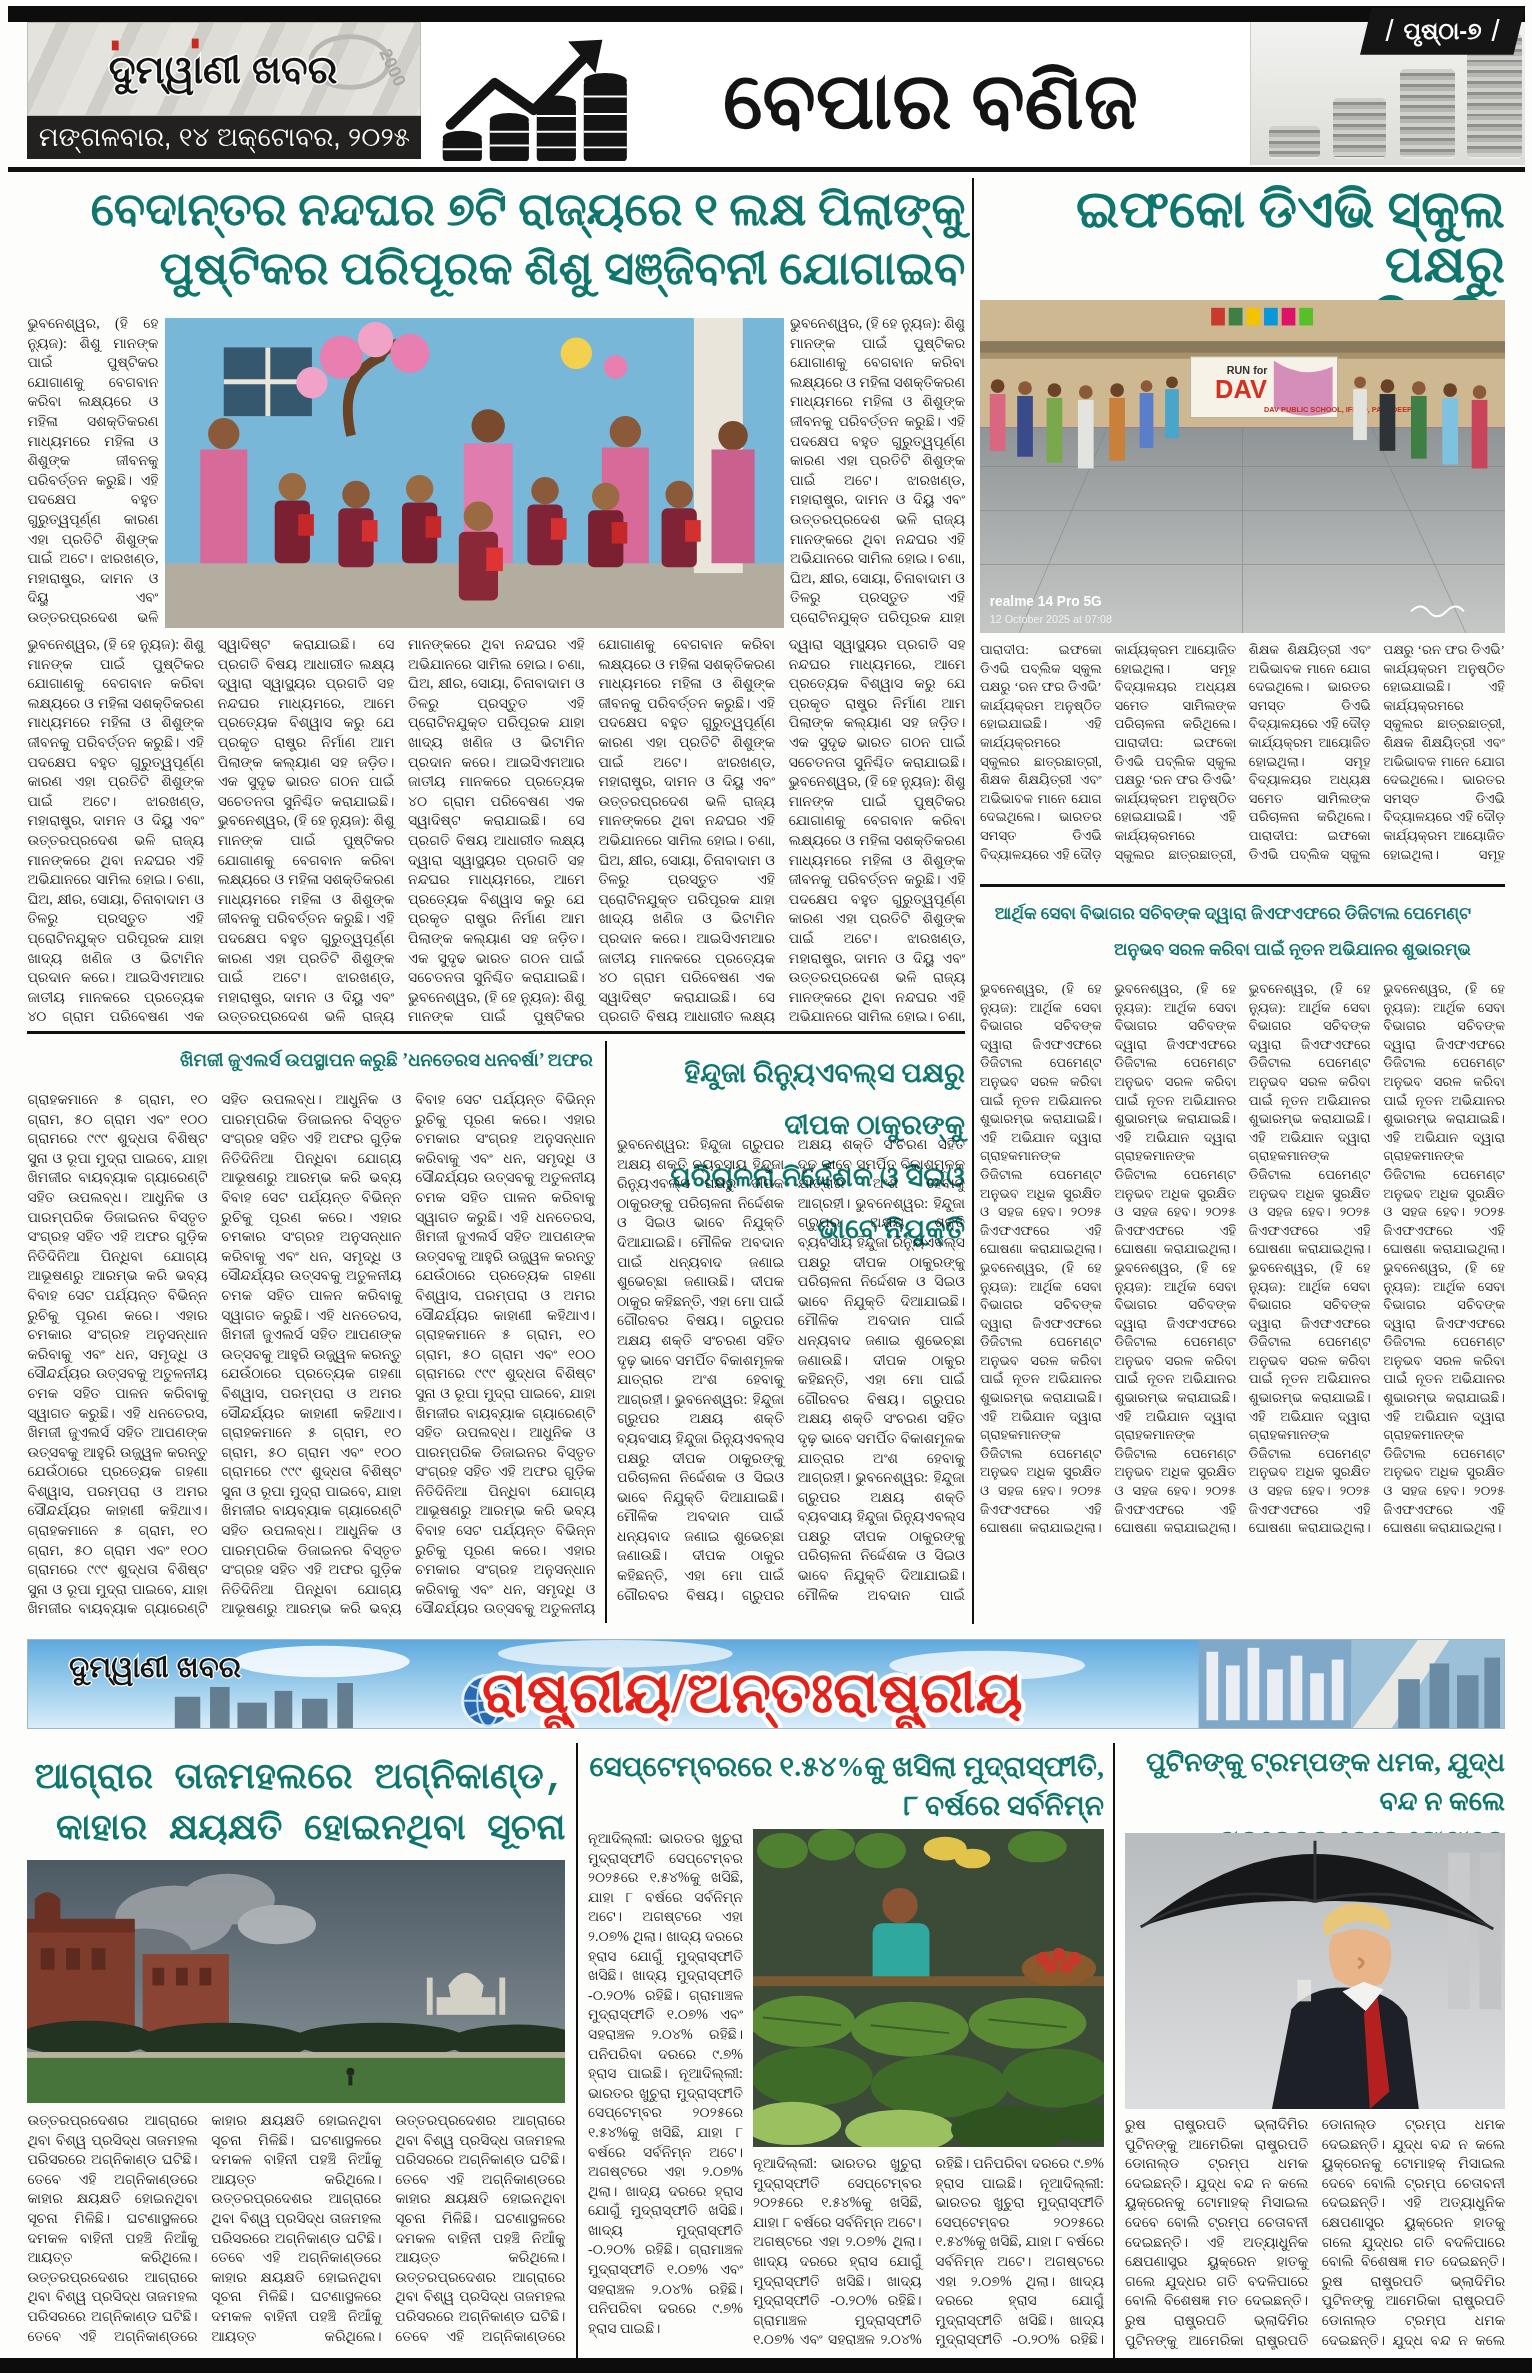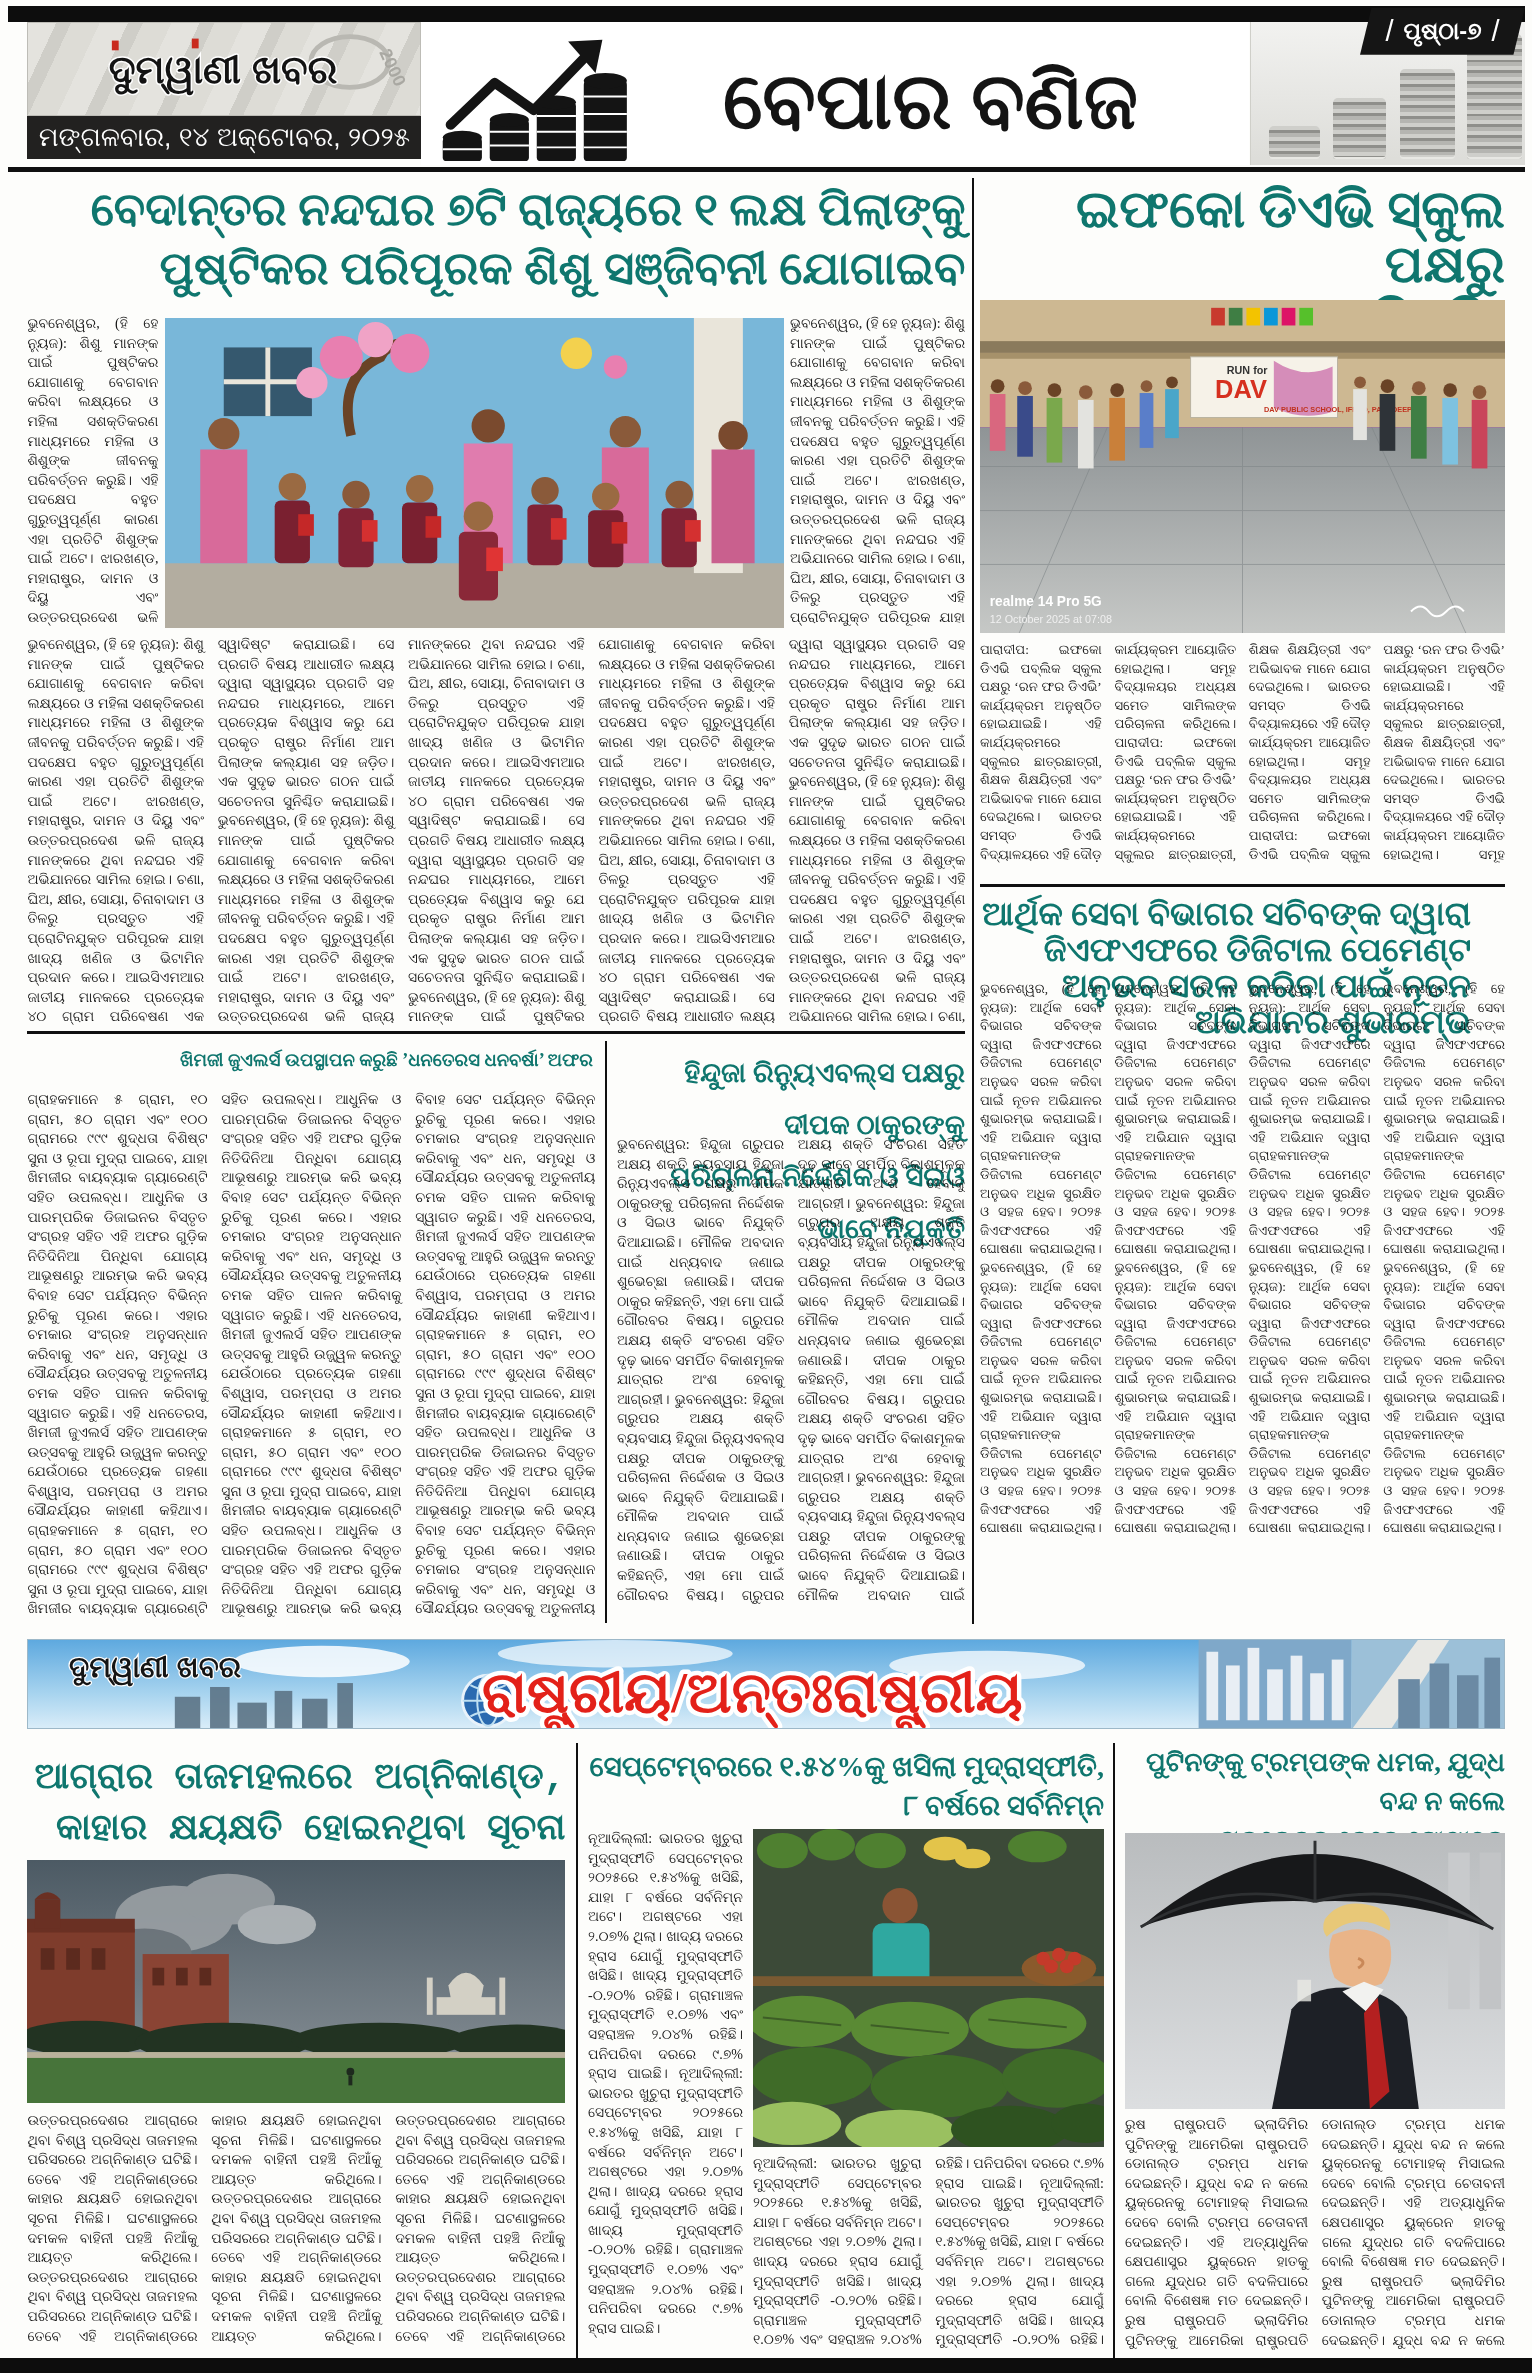--- a/index.html
+++ b/index.html
@@ -7,21 +7,21 @@
   .page { position:relative; width:1533px; height:2374px; background:#fdfdfb; margin:0 auto; overflow:hidden; }
   .abs { position:absolute; }
   .rule { background:#101010; }
   .headline { font-weight:bold; color:#0f766e; text-align:right; font-family:"Liberation Serif", serif; }
   .bodytext { font-size:14px; line-height:19.6px; text-align:justify; color:#161616;
               overflow:hidden; word-break:break-word; font-family:"Liberation Serif", serif; }
   .cols2 { column-count:2; column-gap:13.7px; }
   .cols3 { column-count:3; column-gap:13.7px; }
   .cols4 { column-count:4; column-gap:12.7px; }
   .cols5 { column-count:5; column-gap:13.7px; }
-  .photo { overflow:hidden; background:#a21caf; }
+  .photo { overflow:hidden; background:#be185d; }
   .photo svg { display:block; width:100%; height:100%; }
 
   
   .topbar { background:#0d0d0d; }
   .masthead { background:
       repeating-linear-gradient(115deg,#e4e3de 0 25.5px,#cfcec8 25.5px 39px,#dddcd6 39px 65px);
       border:1px solid #bdbcb6; overflow:hidden; }
   .datebar { background:#222120; color:#fff; display:flex; align-items:center; justify-content:center;
              font-size:26.5px; font-weight:normal; }
   .pagelabel { background:#151515; color:#fff; display:flex; align-items:center; justify-content:center;
@@ -279,21 +279,21 @@
       <text x="10" y="312" font-size="14" fill="#ffffff" font-weight="bold">realme 14 Pro 5G</text>
       <text x="10" y="330" font-size="11" fill="#f0f0f0">12 October 2025 at 07:08</text>
       <path d="M440,318 q10,-10 18,0 t18,0 t18,0" stroke="#fff" stroke-width="2" fill="none"></path>
     </svg>
   </div>
 
   <div class="abs bodytext cols4" style="left:980px;top:641px;width:525px;height:239px;font-size:13.2px;line-height:18.6px;">ପାରାଦୀପ: ଇଫକୋ ଡିଏଭି ପବ୍ଲିକ ସ୍କୁଲ ପକ୍ଷରୁ ‘ରନ ଫର ଡିଏଭି’ କାର୍ଯ୍ୟକ୍ରମ ଅନୁଷ୍ଠିତ ହୋଇଯାଇଛି। ଏହି କାର୍ଯ୍ୟକ୍ରମରେ ସ୍କୁଲର ଛାତ୍ରଛାତ୍ରୀ, ଶିକ୍ଷକ ଶିକ୍ଷୟିତ୍ରୀ ଏବଂ ଅଭିଭାବକ ମାନେ ଯୋଗ ଦେଇଥିଲେ। ଭାରତର ସମସ୍ତ ଡିଏଭି ବିଦ୍ୟାଳୟରେ ଏହି ଦୌଡ଼ କାର୍ଯ୍ୟକ୍ରମ ଆୟୋଜିତ ହୋଇଥିଲା। ସମୂହ ବିଦ୍ୟାଳୟର ଅଧ୍ୟକ୍ଷ ସମେତ ସାମିଲଙ୍କ ପରିଚାଳନା କରିଥିଲେ। ପାରାଦୀପ: ଇଫକୋ ଡିଏଭି ପବ୍ଲିକ ସ୍କୁଲ ପକ୍ଷରୁ ‘ରନ ଫର ଡିଏଭି’ କାର୍ଯ୍ୟକ୍ରମ ଅନୁଷ୍ଠିତ ହୋଇଯାଇଛି। ଏହି କାର୍ଯ୍ୟକ୍ରମରେ ସ୍କୁଲର ଛାତ୍ରଛାତ୍ରୀ, ଶିକ୍ଷକ ଶିକ୍ଷୟିତ୍ରୀ ଏବଂ ଅଭିଭାବକ ମାନେ ଯୋଗ ଦେଇଥିଲେ। ଭାରତର ସମସ୍ତ ଡିଏଭି ବିଦ୍ୟାଳୟରେ ଏହି ଦୌଡ଼ କାର୍ଯ୍ୟକ୍ରମ ଆୟୋଜିତ ହୋଇଥିଲା। ସମୂହ ବିଦ୍ୟାଳୟର ଅଧ୍ୟକ୍ଷ ସମେତ ସାମିଲଙ୍କ ପରିଚାଳନା କରିଥିଲେ। ପାରାଦୀପ: ଇଫକୋ ଡିଏଭି ପବ୍ଲିକ ସ୍କୁଲ ପକ୍ଷରୁ ‘ରନ ଫର ଡିଏଭି’ କାର୍ଯ୍ୟକ୍ରମ ଅନୁଷ୍ଠିତ ହୋଇଯାଇଛି। ଏହି କାର୍ଯ୍ୟକ୍ରମରେ ସ୍କୁଲର ଛାତ୍ରଛାତ୍ରୀ, ଶିକ୍ଷକ ଶିକ୍ଷୟିତ୍ରୀ ଏବଂ ଅଭିଭାବକ ମାନେ ଯୋଗ ଦେଇଥିଲେ। ଭାରତର ସମସ୍ତ ଡିଏଭି ବିଦ୍ୟାଳୟରେ ଏହି ଦୌଡ଼ କାର୍ଯ୍ୟକ୍ରମ ଆୟୋଜିତ ହୋଇଥିଲା। ସମୂହ ବିଦ୍ୟାଳୟର ଅଧ୍ୟକ୍ଷ ସମେତ ସାମିଲଙ୍କ ପରିଚାଳନା କରିଥିଲେ।</div>
 
   <div class="abs rule" style="left:980px;top:884px;width:525px;height:2.9px;"></div>
 
-  <div class="abs headline" style="left:946px;top:896px;width:525px;font-size:33px;line-height:36px;">
+  <div class="abs headline" style="left:946px;top:896px;width:525px;font-size:17px;line-height:36px;">
     <div>ଆର୍ଥିକ ସେବା ବିଭାଗର ସଚିବଙ୍କ ଦ୍ୱାରା ଜିଏଫଏଫରେ ଡିଜିଟାଲ ପେମେଣ୍ଟ</div>
     <div>ଅନୁଭବ ସରଳ କରିବା ପାଇଁ ନୂତନ ଅଭିଯାନର ଶୁଭାରମ୍ଭ</div>
   </div>
 
   <div class="abs bodytext cols4" style="left:980px;top:980px;width:525px;height:643px;font-size:13.2px;line-height:18.6px;">ଭୁବନେଶ୍ୱର, (ହି ହେ ନ୍ୟୁଜ): ଆର୍ଥିକ ସେବା ବିଭାଗର ସଚିବଙ୍କ ଦ୍ୱାରା ଜିଏଫଏଫରେ ଡିଜିଟାଲ ପେମେଣ୍ଟ ଅନୁଭବ ସରଳ କରିବା ପାଇଁ ନୂତନ ଅଭିଯାନର ଶୁଭାରମ୍ଭ କରାଯାଇଛି। ଏହି ଅଭିଯାନ ଦ୍ୱାରା ଗ୍ରାହକମାନଙ୍କ ଡିଜିଟାଲ ପେମେଣ୍ଟ ଅନୁଭବ ଅଧିକ ସୁରକ୍ଷିତ ଓ ସହଜ ହେବ। ୨୦୨୫ ଜିଏଫଏଫରେ ଏହି ଘୋଷଣା କରାଯାଇଥିଲା। ଭୁବନେଶ୍ୱର, (ହି ହେ ନ୍ୟୁଜ): ଆର୍ଥିକ ସେବା ବିଭାଗର ସଚିବଙ୍କ ଦ୍ୱାରା ଜିଏଫଏଫରେ ଡିଜିଟାଲ ପେମେଣ୍ଟ ଅନୁଭବ ସରଳ କରିବା ପାଇଁ ନୂତନ ଅଭିଯାନର ଶୁଭାରମ୍ଭ କରାଯାଇଛି। ଏହି ଅଭିଯାନ ଦ୍ୱାରା ଗ୍ରାହକମାନଙ୍କ ଡିଜିଟାଲ ପେମେଣ୍ଟ ଅନୁଭବ ଅଧିକ ସୁରକ୍ଷିତ ଓ ସହଜ ହେବ। ୨୦୨୫ ଜିଏଫଏଫରେ ଏହି ଘୋଷଣା କରାଯାଇଥିଲା। ଭୁବନେଶ୍ୱର, (ହି ହେ ନ୍ୟୁଜ): ଆର୍ଥିକ ସେବା ବିଭାଗର ସଚିବଙ୍କ ଦ୍ୱାରା ଜିଏଫଏଫରେ ଡିଜିଟାଲ ପେମେଣ୍ଟ ଅନୁଭବ ସରଳ କରିବା ପାଇଁ ନୂତନ ଅଭିଯାନର ଶୁଭାରମ୍ଭ କରାଯାଇଛି। ଏହି ଅଭିଯାନ ଦ୍ୱାରା ଗ୍ରାହକମାନଙ୍କ ଡିଜିଟାଲ ପେମେଣ୍ଟ ଅନୁଭବ ଅଧିକ ସୁରକ୍ଷିତ ଓ ସହଜ ହେବ। ୨୦୨୫ ଜିଏଫଏଫରେ ଏହି ଘୋଷଣା କରାଯାଇଥିଲା। ଭୁବନେଶ୍ୱର, (ହି ହେ ନ୍ୟୁଜ): ଆର୍ଥିକ ସେବା ବିଭାଗର ସଚିବଙ୍କ ଦ୍ୱାରା ଜିଏଫଏଫରେ ଡିଜିଟାଲ ପେମେଣ୍ଟ ଅନୁଭବ ସରଳ କରିବା ପାଇଁ ନୂତନ ଅଭିଯାନର ଶୁଭାରମ୍ଭ କରାଯାଇଛି। ଏହି ଅଭିଯାନ ଦ୍ୱାରା ଗ୍ରାହକମାନଙ୍କ ଡିଜିଟାଲ ପେମେଣ୍ଟ ଅନୁଭବ ଅଧିକ ସୁରକ୍ଷିତ ଓ ସହଜ ହେବ। ୨୦୨୫ ଜିଏଫଏଫରେ ଏହି ଘୋଷଣା କରାଯାଇଥିଲା। ଭୁବନେଶ୍ୱର, (ହି ହେ ନ୍ୟୁଜ): ଆର୍ଥିକ ସେବା ବିଭାଗର ସଚିବଙ୍କ ଦ୍ୱାରା ଜିଏଫଏଫରେ ଡିଜିଟାଲ ପେମେଣ୍ଟ ଅନୁଭବ ସରଳ କରିବା ପାଇଁ ନୂତନ ଅଭିଯାନର ଶୁଭାରମ୍ଭ କରାଯାଇଛି। ଏହି ଅଭିଯାନ ଦ୍ୱାରା ଗ୍ରାହକମାନଙ୍କ ଡିଜିଟାଲ ପେମେଣ୍ଟ ଅନୁଭବ ଅଧିକ ସୁରକ୍ଷିତ ଓ ସହଜ ହେବ। ୨୦୨୫ ଜିଏଫଏଫରେ ଏହି ଘୋଷଣା କରାଯାଇଥିଲା। ଭୁବନେଶ୍ୱର, (ହି ହେ ନ୍ୟୁଜ): ଆର୍ଥିକ ସେବା ବିଭାଗର ସଚିବଙ୍କ ଦ୍ୱାରା ଜିଏଫଏଫରେ ଡିଜିଟାଲ ପେମେଣ୍ଟ ଅନୁଭବ ସରଳ କରିବା ପାଇଁ ନୂତନ ଅଭିଯାନର ଶୁଭାରମ୍ଭ କରାଯାଇଛି। ଏହି ଅଭିଯାନ ଦ୍ୱାରା ଗ୍ରାହକମାନଙ୍କ ଡିଜିଟାଲ ପେମେଣ୍ଟ ଅନୁଭବ ଅଧିକ ସୁରକ୍ଷିତ ଓ ସହଜ ହେବ। ୨୦୨୫ ଜିଏଫଏଫରେ ଏହି ଘୋଷଣା କରାଯାଇଥିଲା। ଭୁବନେଶ୍ୱର, (ହି ହେ ନ୍ୟୁଜ): ଆର୍ଥିକ ସେବା ବିଭାଗର ସଚିବଙ୍କ ଦ୍ୱାରା ଜିଏଫଏଫରେ ଡିଜିଟାଲ ପେମେଣ୍ଟ ଅନୁଭବ ସରଳ କରିବା ପାଇଁ ନୂତନ ଅଭିଯାନର ଶୁଭାରମ୍ଭ କରାଯାଇଛି। ଏହି ଅଭିଯାନ ଦ୍ୱାରା ଗ୍ରାହକମାନଙ୍କ ଡିଜିଟାଲ ପେମେଣ୍ଟ ଅନୁଭବ ଅଧିକ ସୁରକ୍ଷିତ ଓ ସହଜ ହେବ। ୨୦୨୫ ଜିଏଫଏଫରେ ଏହି ଘୋଷଣା କରାଯାଇଥିଲା। ଭୁବନେଶ୍ୱର, (ହି ହେ ନ୍ୟୁଜ): ଆର୍ଥିକ ସେବା ବିଭାଗର ସଚିବଙ୍କ ଦ୍ୱାରା ଜିଏଫଏଫରେ ଡିଜିଟାଲ ପେମେଣ୍ଟ ଅନୁଭବ ସରଳ କରିବା ପାଇଁ ନୂତନ ଅଭିଯାନର ଶୁଭାରମ୍ଭ କରାଯାଇଛି। ଏହି ଅଭିଯାନ ଦ୍ୱାରା ଗ୍ରାହକମାନଙ୍କ ଡିଜିଟାଲ ପେମେଣ୍ଟ ଅନୁଭବ ଅଧିକ ସୁରକ୍ଷିତ ଓ ସହଜ ହେବ। ୨୦୨୫ ଜିଏଫଏଫରେ ଏହି ଘୋଷଣା କରାଯାଇଥିଲା।</div>
 
   <div class="abs headline" style="left:25px;top:1042px;width:568px;font-size:18px;line-height:37px;">ଖିମଜୀ ଜୁଏଲର୍ସ ଉପସ୍ଥାପନ କରୁଛି ’ଧନତେରସ ଧନବର୍ଷା’ ଅଫର</div>
   <div class="abs bodytext cols3" style="left:27.4px;top:1090px;width:568px;height:533px;">ଗ୍ରାହକମାନେ ୫ ଗ୍ରାମ, ୧୦ ଗ୍ରାମ, ୫୦ ଗ୍ରାମ ଏବଂ ୧୦୦ ଗ୍ରାମରେ ୯୯୯ ଶୁଦ୍ଧତା ବିଶିଷ୍ଟ ସୁନା ଓ ରୂପା ମୁଦ୍ରା ପାଇବେ, ଯାହା ଖିମଜୀର ବାୟବ୍ୟାକ ଗ୍ୟାରେଣ୍ଟି ସହିତ ଉପଲବ୍ଧ। ଆଧୁନିକ ଓ ପାରମ୍ପରିକ ଡିଜାଇନର ବିସ୍ତୃତ ସଂଗ୍ରହ ସହିତ ଏହି ଅଫର ଗୁଡ଼ିକ ନିତିଦିନିଆ ପିନ୍ଧିବା ଯୋଗ୍ୟ ଆଭୂଷଣରୁ ଆରମ୍ଭ କରି ଭବ୍ୟ ବିବାହ ସେଟ ପର୍ଯ୍ୟନ୍ତ ବିଭିନ୍ନ ରୁଚିକୁ ପୂରଣ କରେ। ଏହାର ଚମକାର ସଂଗ୍ରହ ଅନୁସନ୍ଧାନ କରିବାକୁ ଏବଂ ଧନ, ସମୃଦ୍ଧି ଓ ସୌନ୍ଦର୍ଯ୍ୟର ଉତ୍ସବକୁ ଅତୁଳନୀୟ ଚମକ ସହିତ ପାଳନ କରିବାକୁ ସ୍ୱାଗତ କରୁଛି। ଏହି ଧନତେରସ, ଖିମଜୀ ଜୁଏଲର୍ସ ସହିତ ଆପଣଙ୍କ ଉତ୍ସବକୁ ଆହୁରି ଉଜ୍ଜ୍ୱଳ କରନ୍ତୁ ଯେଉଁଠାରେ ପ୍ରତ୍ୟେକ ଗହଣା ବିଶ୍ୱାସ, ପରମ୍ପରା ଓ ଅମର ସୌନ୍ଦର୍ଯ୍ୟର କାହାଣୀ କହିଥାଏ। ଗ୍ରାହକମାନେ ୫ ଗ୍ରାମ, ୧୦ ଗ୍ରାମ, ୫୦ ଗ୍ରାମ ଏବଂ ୧୦୦ ଗ୍ରାମରେ ୯୯୯ ଶୁଦ୍ଧତା ବିଶିଷ୍ଟ ସୁନା ଓ ରୂପା ମୁଦ୍ରା ପାଇବେ, ଯାହା ଖିମଜୀର ବାୟବ୍ୟାକ ଗ୍ୟାରେଣ୍ଟି ସହିତ ଉପଲବ୍ଧ। ଆଧୁନିକ ଓ ପାରମ୍ପରିକ ଡିଜାଇନର ବିସ୍ତୃତ ସଂଗ୍ରହ ସହିତ ଏହି ଅଫର ଗୁଡ଼ିକ ନିତିଦିନିଆ ପିନ୍ଧିବା ଯୋଗ୍ୟ ଆଭୂଷଣରୁ ଆରମ୍ଭ କରି ଭବ୍ୟ ବିବାହ ସେଟ ପର୍ଯ୍ୟନ୍ତ ବିଭିନ୍ନ ରୁଚିକୁ ପୂରଣ କରେ। ଏହାର ଚମକାର ସଂଗ୍ରହ ଅନୁସନ୍ଧାନ କରିବାକୁ ଏବଂ ଧନ, ସମୃଦ୍ଧି ଓ ସୌନ୍ଦର୍ଯ୍ୟର ଉତ୍ସବକୁ ଅତୁଳନୀୟ ଚମକ ସହିତ ପାଳନ କରିବାକୁ ସ୍ୱାଗତ କରୁଛି। ଏହି ଧନତେରସ, ଖିମଜୀ ଜୁଏଲର୍ସ ସହିତ ଆପଣଙ୍କ ଉତ୍ସବକୁ ଆହୁରି ଉଜ୍ଜ୍ୱଳ କରନ୍ତୁ ଯେଉଁଠାରେ ପ୍ରତ୍ୟେକ ଗହଣା ବିଶ୍ୱାସ, ପରମ୍ପରା ଓ ଅମର ସୌନ୍ଦର୍ଯ୍ୟର କାହାଣୀ କହିଥାଏ। ଗ୍ରାହକମାନେ ୫ ଗ୍ରାମ, ୧୦ ଗ୍ରାମ, ୫୦ ଗ୍ରାମ ଏବଂ ୧୦୦ ଗ୍ରାମରେ ୯୯୯ ଶୁଦ୍ଧତା ବିଶିଷ୍ଟ ସୁନା ଓ ରୂପା ମୁଦ୍ରା ପାଇବେ, ଯାହା ଖିମଜୀର ବାୟବ୍ୟାକ ଗ୍ୟାରେଣ୍ଟି ସହିତ ଉପଲବ୍ଧ। ଆଧୁନିକ ଓ ପାରମ୍ପରିକ ଡିଜାଇନର ବିସ୍ତୃତ ସଂଗ୍ରହ ସହିତ ଏହି ଅଫର ଗୁଡ଼ିକ ନିତିଦିନିଆ ପିନ୍ଧିବା ଯୋଗ୍ୟ ଆଭୂଷଣରୁ ଆରମ୍ଭ କରି ଭବ୍ୟ ବିବାହ ସେଟ ପର୍ଯ୍ୟନ୍ତ ବିଭିନ୍ନ ରୁଚିକୁ ପୂରଣ କରେ। ଏହାର ଚମକାର ସଂଗ୍ରହ ଅନୁସନ୍ଧାନ କରିବାକୁ ଏବଂ ଧନ, ସମୃଦ୍ଧି ଓ ସୌନ୍ଦର୍ଯ୍ୟର ଉତ୍ସବକୁ ଅତୁଳନୀୟ ଚମକ ସହିତ ପାଳନ କରିବାକୁ ସ୍ୱାଗତ କରୁଛି। ଏହି ଧନତେରସ, ଖିମଜୀ ଜୁଏଲର୍ସ ସହିତ ଆପଣଙ୍କ ଉତ୍ସବକୁ ଆହୁରି ଉଜ୍ଜ୍ୱଳ କରନ୍ତୁ ଯେଉଁଠାରେ ପ୍ରତ୍ୟେକ ଗହଣା ବିଶ୍ୱାସ, ପରମ୍ପରା ଓ ଅମର ସୌନ୍ଦର୍ଯ୍ୟର କାହାଣୀ କହିଥାଏ। ଗ୍ରାହକମାନେ ୫ ଗ୍ରାମ, ୧୦ ଗ୍ରାମ, ୫୦ ଗ୍ରାମ ଏବଂ ୧୦୦ ଗ୍ରାମରେ ୯୯୯ ଶୁଦ୍ଧତା ବିଶିଷ୍ଟ ସୁନା ଓ ରୂପା ମୁଦ୍ରା ପାଇବେ, ଯାହା ଖିମଜୀର ବାୟବ୍ୟାକ ଗ୍ୟାରେଣ୍ଟି ସହିତ ଉପଲବ୍ଧ। ଆଧୁନିକ ଓ ପାରମ୍ପରିକ ଡିଜାଇନର ବିସ୍ତୃତ ସଂଗ୍ରହ ସହିତ ଏହି ଅଫର ଗୁଡ଼ିକ ନିତିଦିନିଆ ପିନ୍ଧିବା ଯୋଗ୍ୟ ଆଭୂଷଣରୁ ଆରମ୍ଭ କରି ଭବ୍ୟ ବିବାହ ସେଟ ପର୍ଯ୍ୟନ୍ତ ବିଭିନ୍ନ ରୁଚିକୁ ପୂରଣ କରେ। ଏହାର ଚମକାର ସଂଗ୍ରହ ଅନୁସନ୍ଧାନ କରିବାକୁ ଏବଂ ଧନ, ସମୃଦ୍ଧି ଓ ସୌନ୍ଦର୍ଯ୍ୟର ଉତ୍ସବକୁ ଅତୁଳନୀୟ ଚମକ ସହିତ ପାଳନ କରିବାକୁ ସ୍ୱାଗତ କରୁଛି। ଏହି ଧନତେରସ, ଖିମଜୀ ଜୁଏଲର୍ସ ସହିତ ଆପଣଙ୍କ ଉତ୍ସବକୁ ଆହୁରି ଉଜ୍ଜ୍ୱଳ କରନ୍ତୁ ଯେଉଁଠାରେ ପ୍ରତ୍ୟେକ ଗହଣା ବିଶ୍ୱାସ, ପରମ୍ପରା ଓ ଅମର ସୌନ୍ଦର୍ଯ୍ୟର କାହାଣୀ କହିଥାଏ।</div>
 
   <div class="abs rule" style="left:605px;top:1041px;width:2px;height:582px;"></div>

